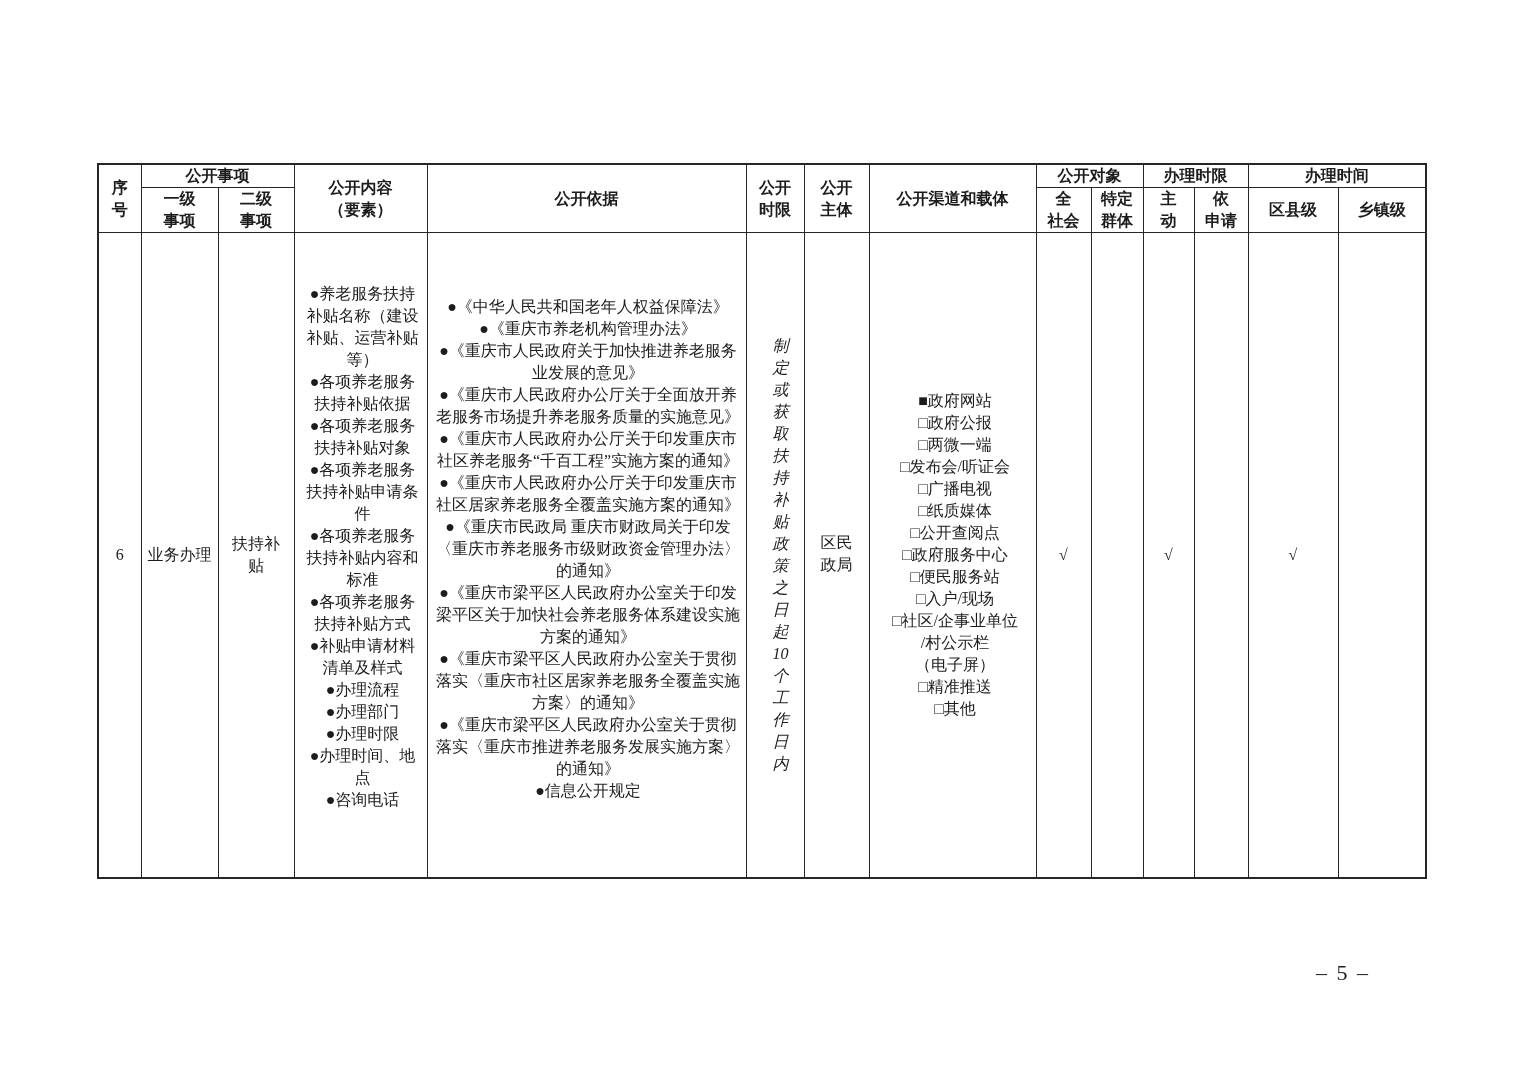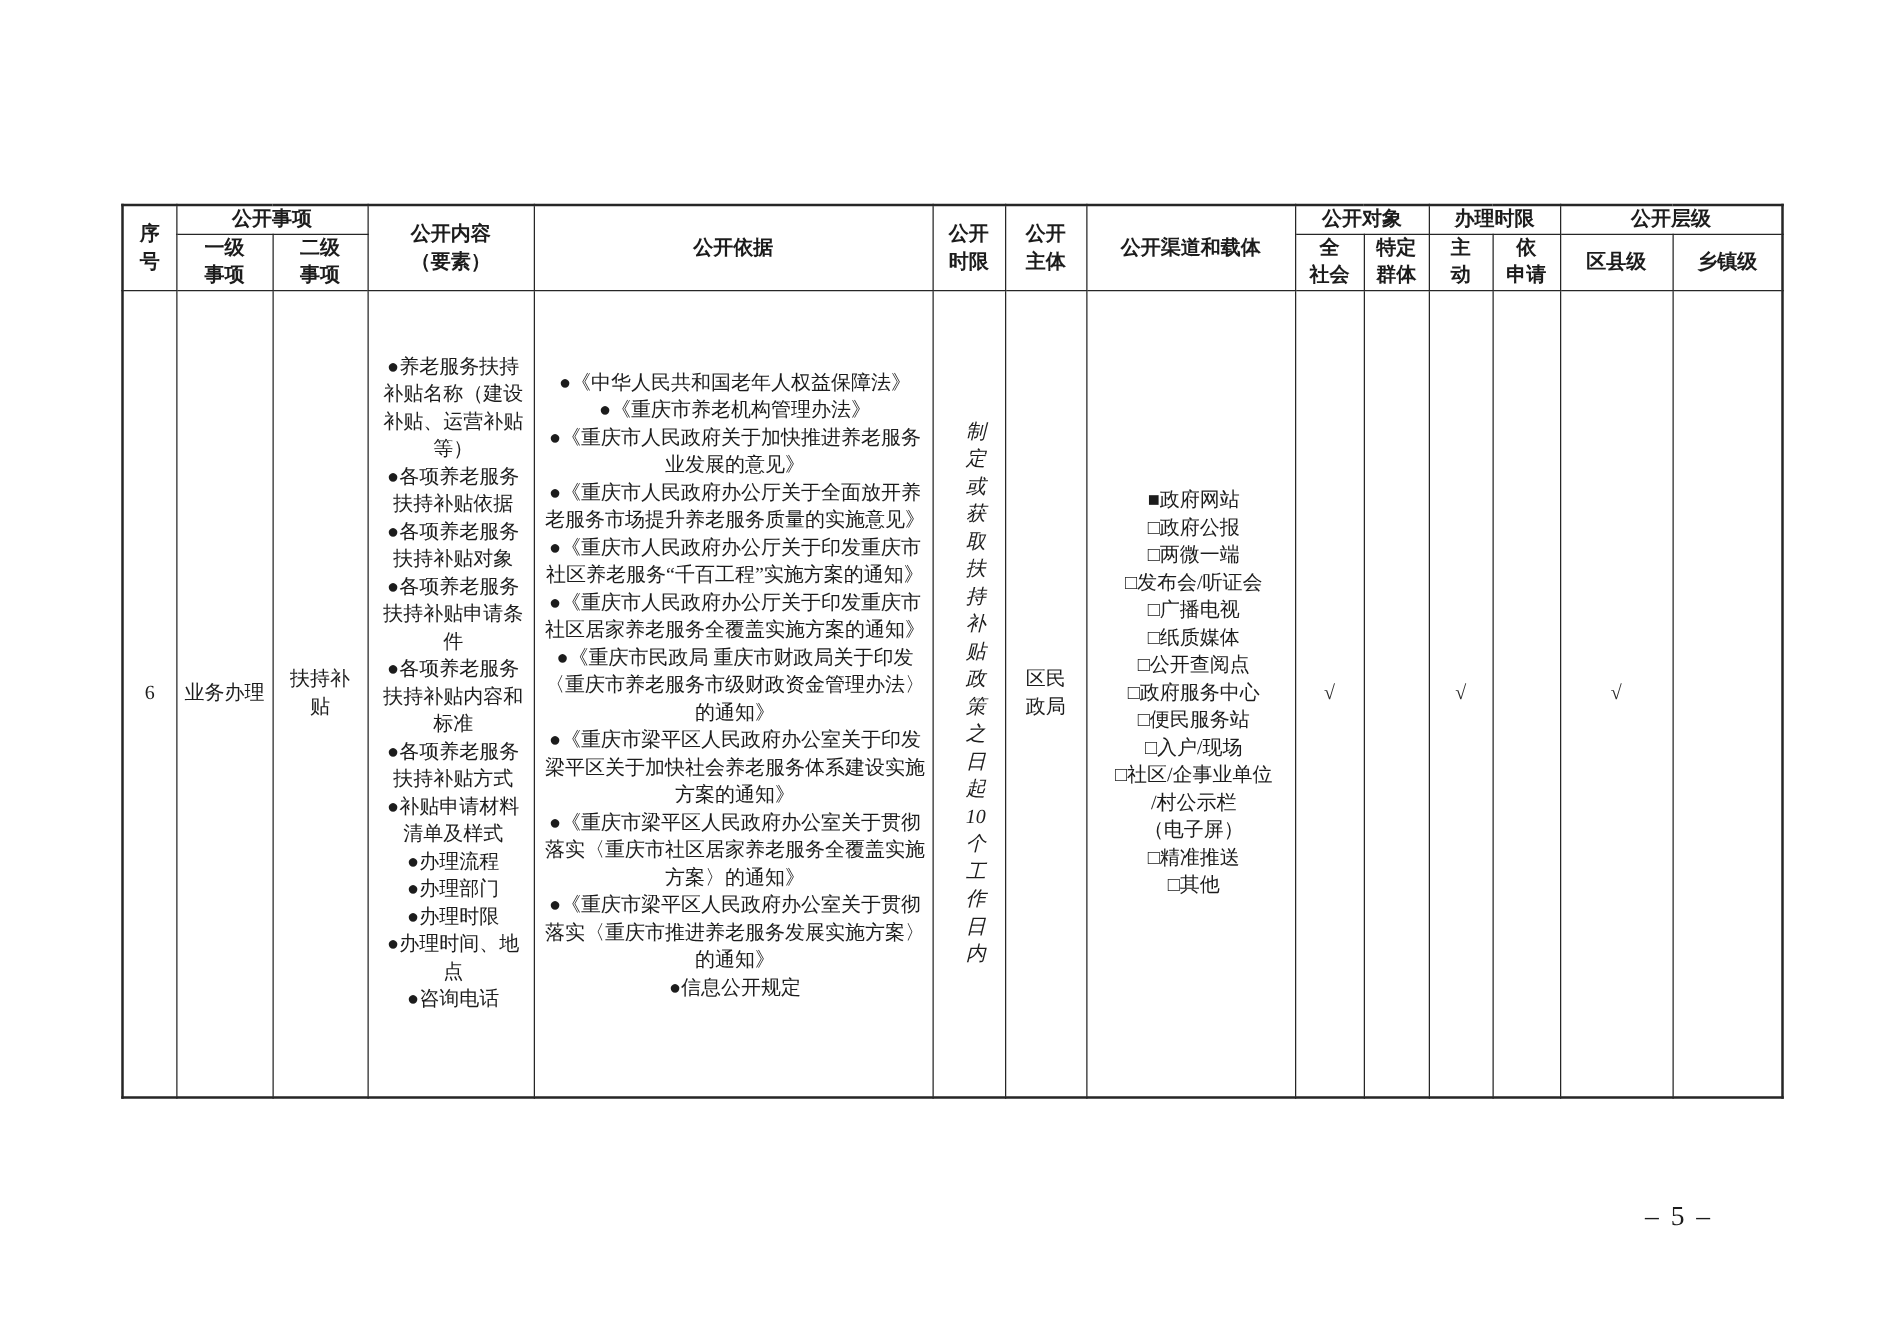--- a/index.html
+++ b/index.html
@@ -75,21 +75,21 @@
     <td rowspan="2" class="hd">公开内容
 （要素）</td>
     <td rowspan="2" class="hd">公开依据</td>
     <td rowspan="2" class="hd">公开
 时限</td>
     <td rowspan="2" class="hd">公开
 主体</td>
     <td rowspan="2" class="hd">公开渠道和载体</td>
     <td colspan="2" class="hd">公开对象</td>
     <td colspan="2" class="hd">办理时限</td>
-    <td colspan="2" class="hd">公开层级</td>
+    <td colspan="2" class="hd">办理时间</td>
   </tr>
   <tr class="h2">
     <td class="hd">一级
 事项</td>
     <td class="hd">二级
 事项</td>
     <td class="hd">全
 社会</td>
     <td class="hd">特定
 群体</td>

